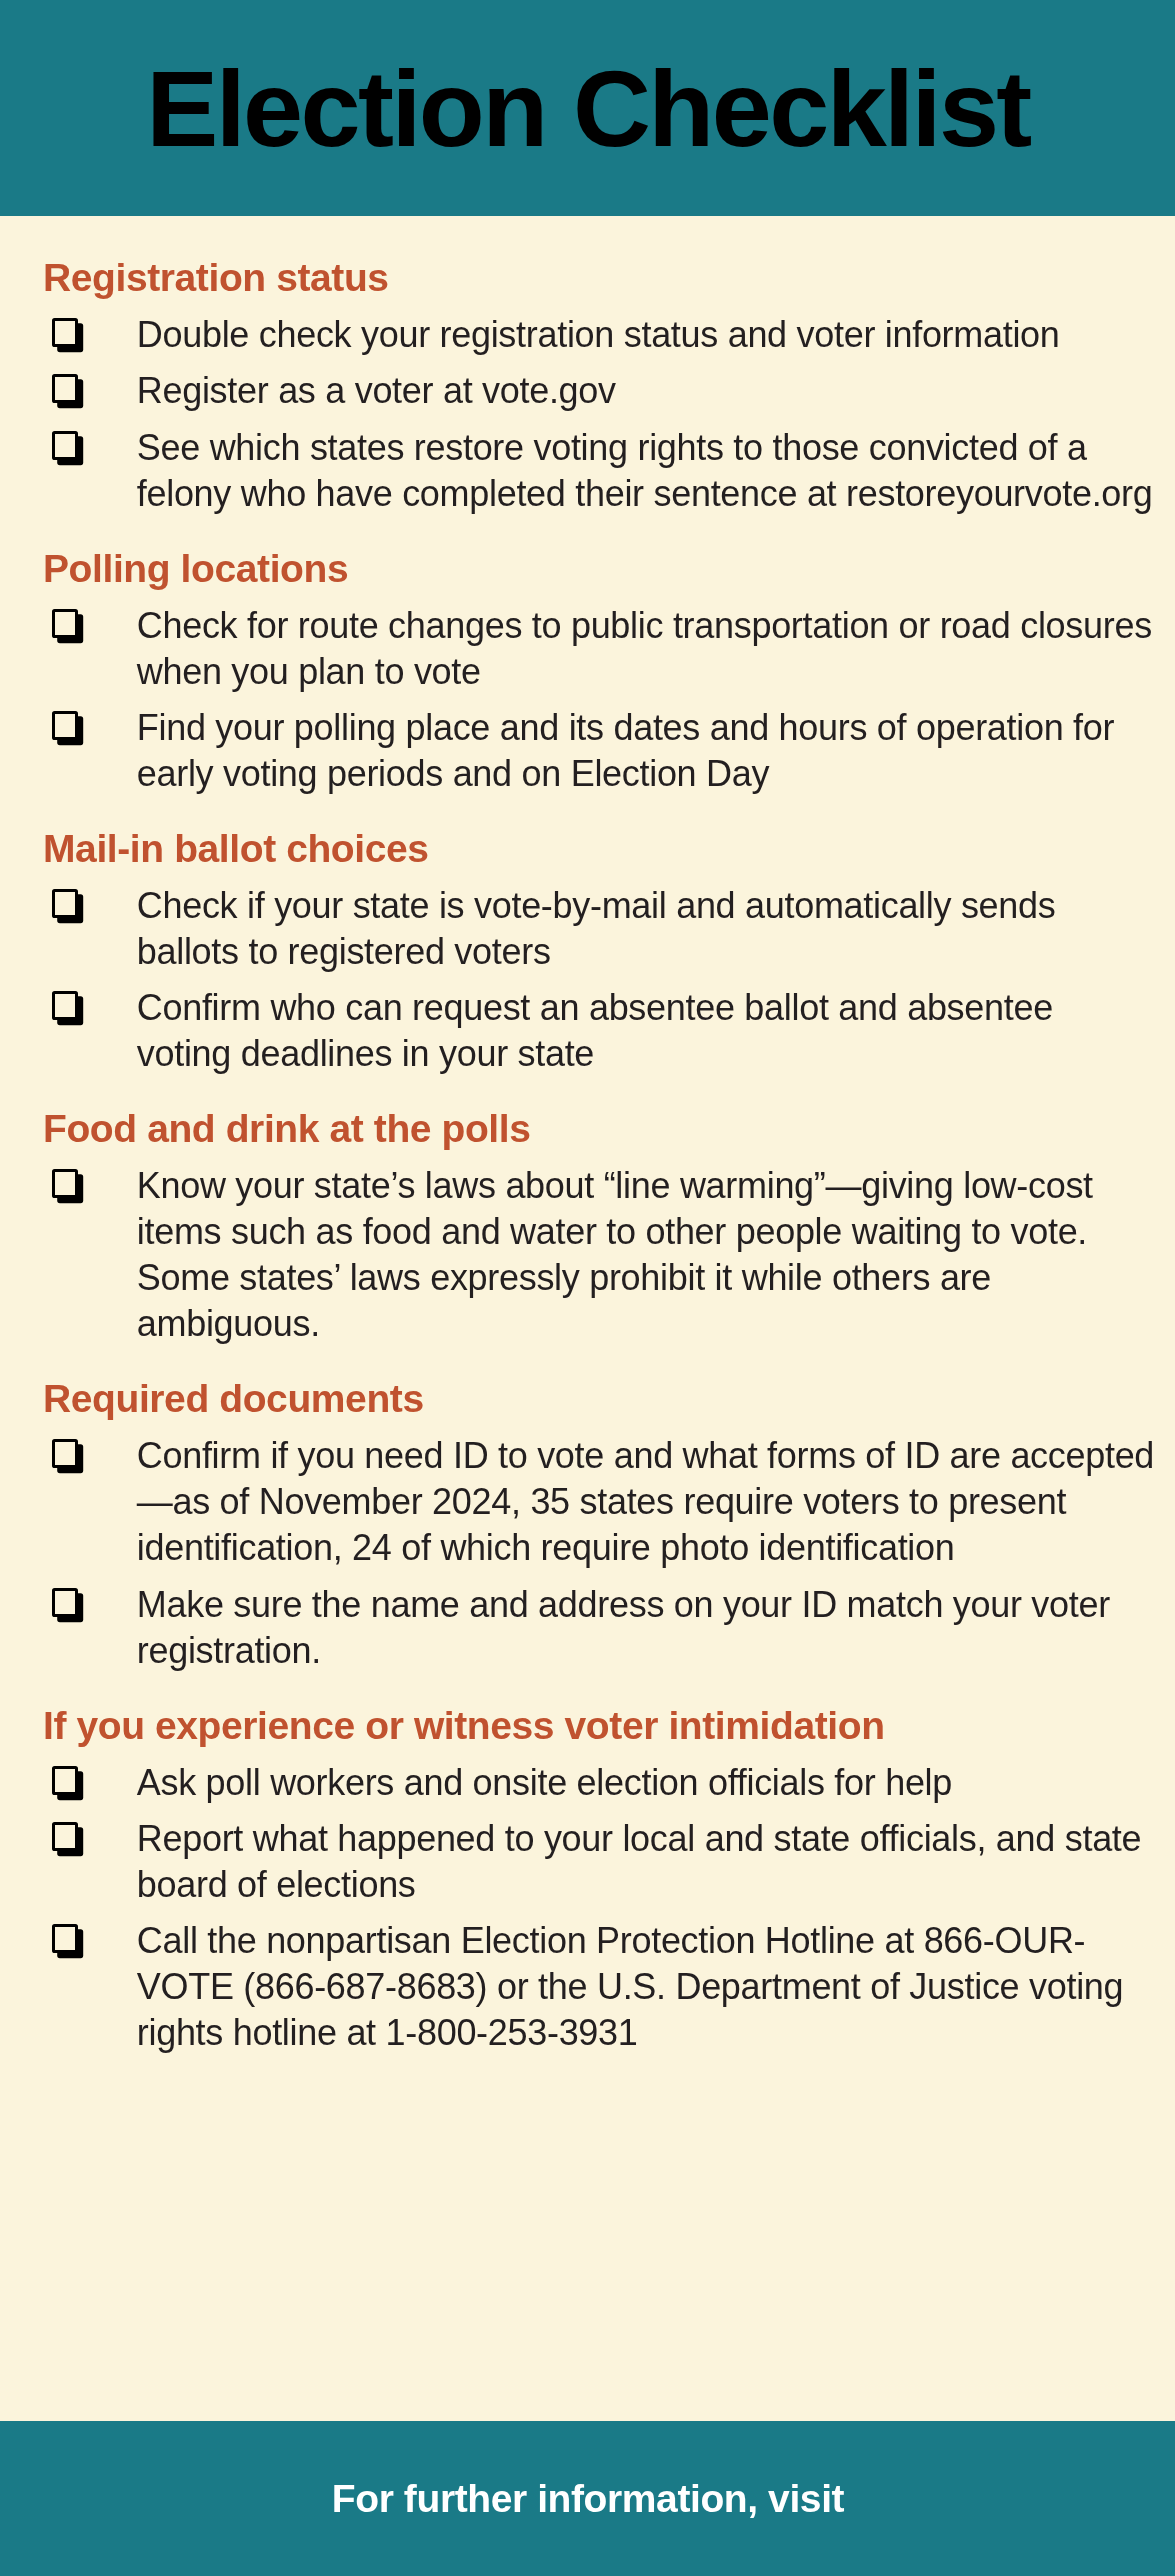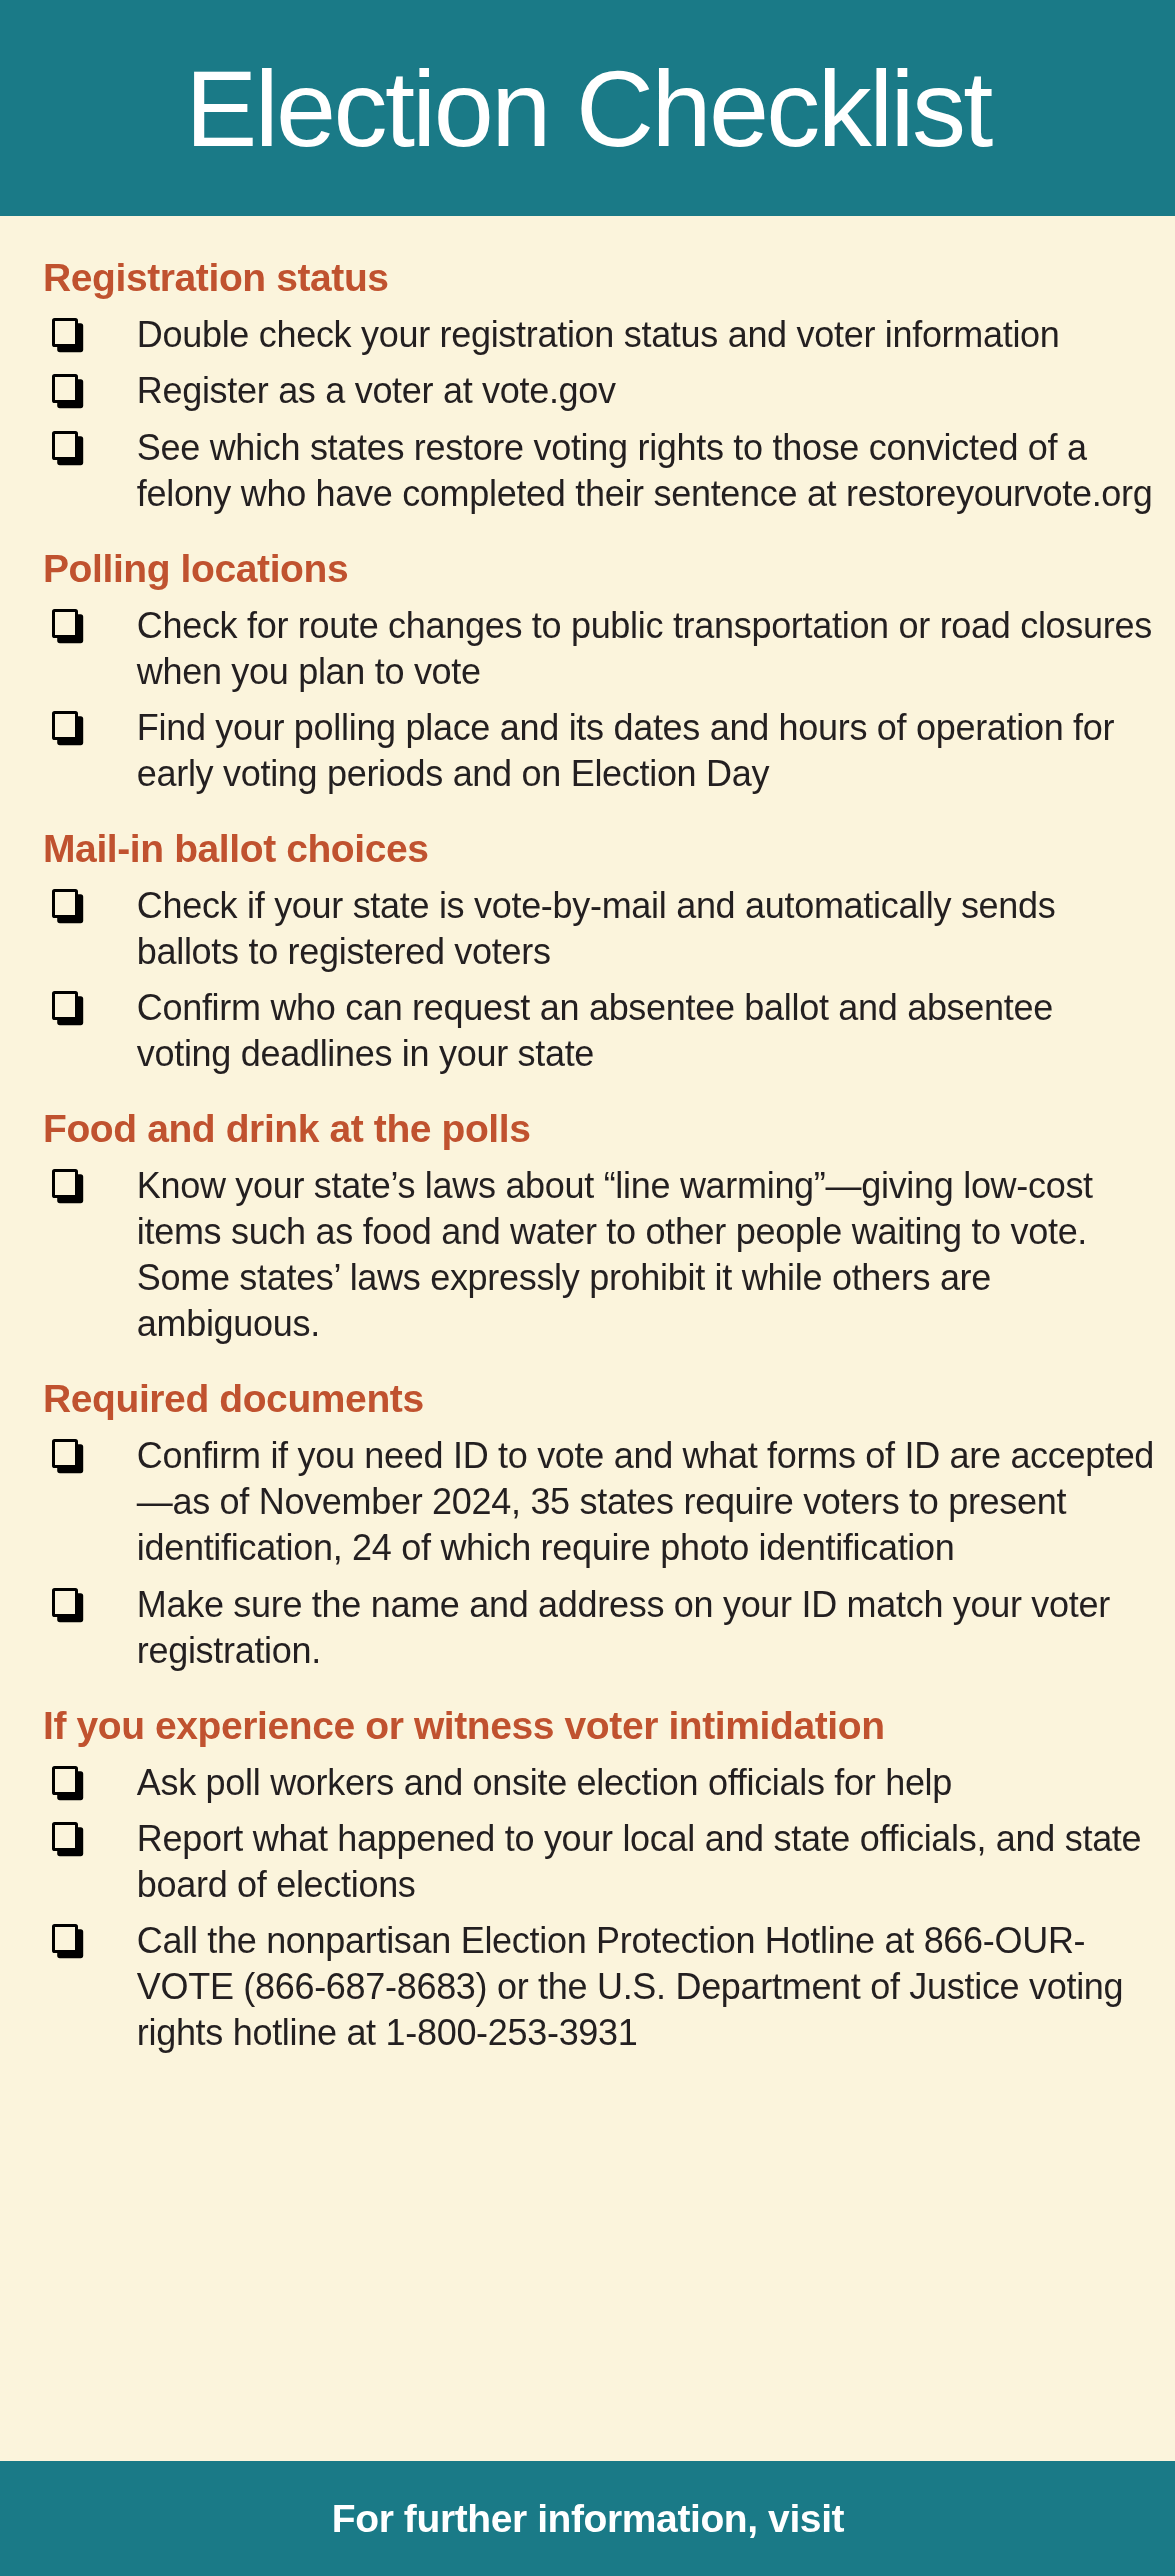--- a/index.html
+++ b/index.html
@@ -7,21 +7,21 @@
     --orange:#c0522f;
     --cream:#fbf4dc;
     --ink:#231f20;
   }
   *{margin:0;padding:0;box-sizing:border-box;}
   body{width:1176px;margin:0;font-family:"Liberation Sans",sans-serif;background:#fff;}
   .page{width:1176px;height:2576px;display:flex;flex-direction:column;overflow:hidden;}
   .band{background:var(--teal);flex:0 0 auto;}
   .header-band{height:216px;display:flex;align-items:center;justify-content:center;}
   .page-title{
-    color:#ffffff;font-size:108px;font-weight:400;letter-spacing:-2.6px;
+    color:#000000;font-size:108px;font-weight:700;letter-spacing:-2.6px;
     font-family:"Liberation Sans",sans-serif;white-space:nowrap;
   }
   .content{
     flex:1 1 auto;background:var(--cream);
     padding:34px 20px 0 43px;overflow:hidden;
   }
   .section{margin-top:29px;}
   .section:first-child{margin-top:5.2px;}
   .section-heading{
     color:var(--orange);font-size:39px;font-weight:800;
@@ -34,21 +34,21 @@
   .checkbox{
     flex:0 0 auto;width:26px;height:29px;margin-top:6px;margin-right:5.2px;
     background:var(--cream);border:3.4px solid #000;border-radius:2.6px;
     box-shadow:5.2px 5.2px 0 0 #000;
   }
   .item-text{
     color:var(--ink);font-size:36px;line-height:46px;
     max-width:1022px;letter-spacing:-0.3px;
   }
   .footer-band{
-    height:115px;display:flex;flex-direction:column;
+    height:155px;display:flex;flex-direction:column;
     align-items:center;justify-content:center;gap:14px;
   }
   .footer-line{
     color:#ffffff;font-size:39px;font-weight:800;line-height:48px;
     letter-spacing:-0.4px;text-align:center;
   }
 </style>
 </head>
 <body>
 

